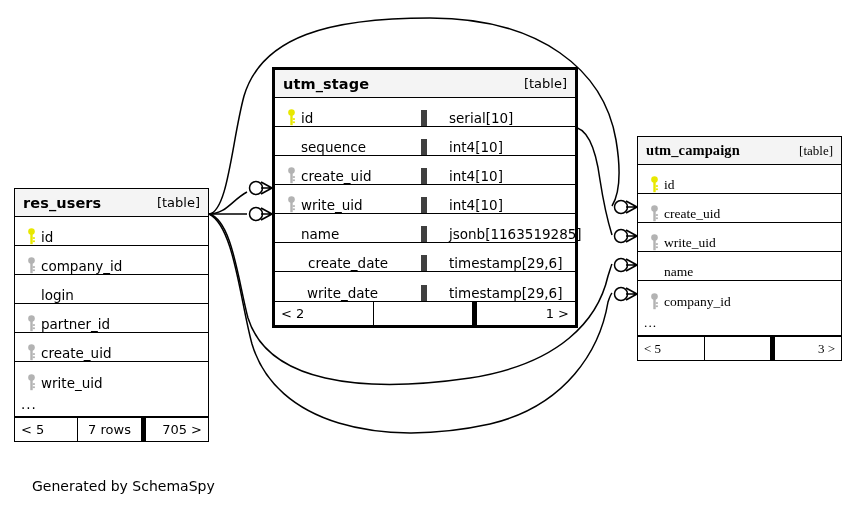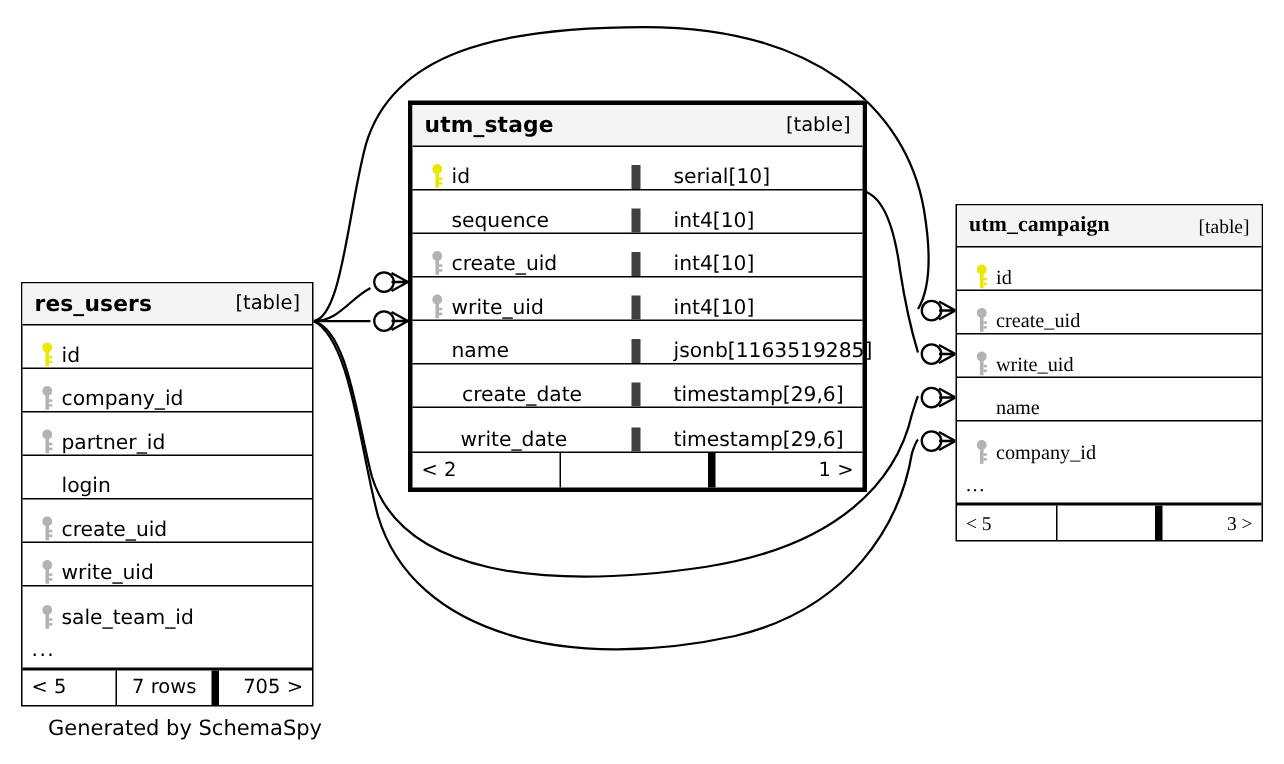--- a/index.html
+++ b/index.html
@@ -218,41 +218,41 @@
                 <rect x="5.7" y="9.2" width="2.2" height="1.7" fill="#b3b3b3"></rect>
                 <rect x="5.7" y="12.4" width="2.2" height="1.7" fill="#b3b3b3"></rect>
               </svg>
             </span>
             <span class="colname">company_id</span>
           </div>
         </div>
         <div class="tbl-row">
           <div class="cell-name">
             <span class="keyslot">
+              <span style="display:inline-block;width:9px;height:16px;"></span>
+            </span>
+            <span class="colname">login</span>
+          </div>
+        </div>
+        <div class="tbl-row">
+          <div class="cell-name">
+            <span class="keyslot">
               <svg width="9" height="17" viewBox="0 0 9 17" xmlns="http://www.w3.org/2000/svg">
                 <circle cx="4.5" cy="3.6" r="3.3" fill="#b3b3b3"></circle>
                 <rect x="3.3" y="5.6" width="2.4" height="10.6" fill="#b3b3b3"></rect>
                 <rect x="5.7" y="9.2" width="2.2" height="1.7" fill="#b3b3b3"></rect>
                 <rect x="5.7" y="12.4" width="2.2" height="1.7" fill="#b3b3b3"></rect>
               </svg>
             </span>
             <span class="colname">partner_id</span>
           </div>
         </div>
         <div class="tbl-row">
           <div class="cell-name">
             <span class="keyslot">
-              <span style="display:inline-block;width:9px;height:16px;"></span>
-            </span>
-            <span class="colname">login</span>
-          </div>
-        </div>
-        <div class="tbl-row">
-          <div class="cell-name">
-            <span class="keyslot">
               <svg width="9" height="17" viewBox="0 0 9 17" xmlns="http://www.w3.org/2000/svg">
                 <circle cx="4.5" cy="3.6" r="3.3" fill="#b3b3b3"></circle>
                 <rect x="3.3" y="5.6" width="2.4" height="10.6" fill="#b3b3b3"></rect>
                 <rect x="5.7" y="9.2" width="2.2" height="1.7" fill="#b3b3b3"></rect>
                 <rect x="5.7" y="12.4" width="2.2" height="1.7" fill="#b3b3b3"></rect>
               </svg>
             </span>
             <span class="colname">create_uid</span>
           </div>
         </div>
@@ -260,33 +260,20 @@
           <div class="cell-name">
             <span class="keyslot">
               <svg width="9" height="17" viewBox="0 0 9 17" xmlns="http://www.w3.org/2000/svg">
                 <circle cx="4.5" cy="3.6" r="3.3" fill="#b3b3b3"></circle>
                 <rect x="3.3" y="5.6" width="2.4" height="10.6" fill="#b3b3b3"></rect>
                 <rect x="5.7" y="9.2" width="2.2" height="1.7" fill="#b3b3b3"></rect>
                 <rect x="5.7" y="12.4" width="2.2" height="1.7" fill="#b3b3b3"></rect>
               </svg>
             </span>
             <span class="colname">write_uid</span>
-          </div>
-        </div>
-        <div class="tbl-row">
-          <div class="cell-name">
-            <span class="keyslot">
-              <svg width="9" height="17" viewBox="0 0 9 17" xmlns="http://www.w3.org/2000/svg">
-                <circle cx="4.5" cy="3.6" r="3.3" fill="#b3b3b3"></circle>
-                <rect x="3.3" y="5.6" width="2.4" height="10.6" fill="#b3b3b3"></rect>
-                <rect x="5.7" y="9.2" width="2.2" height="1.7" fill="#b3b3b3"></rect>
-                <rect x="5.7" y="12.4" width="2.2" height="1.7" fill="#b3b3b3"></rect>
-              </svg>
-            </span>
-            <span class="colname">sale_team_id</span>
           </div>
         </div>
       </div>
     <div class="ellipsis-row">...</div>
     <div class="tbl-footer">
       <span class="foot-cell foot-left">&lt; 5</span>
       <span class="foot-cell foot-mid">7 rows</span>
       <span class="foot-cell foot-right">705 &gt;</span>
     </div>
   </div>

